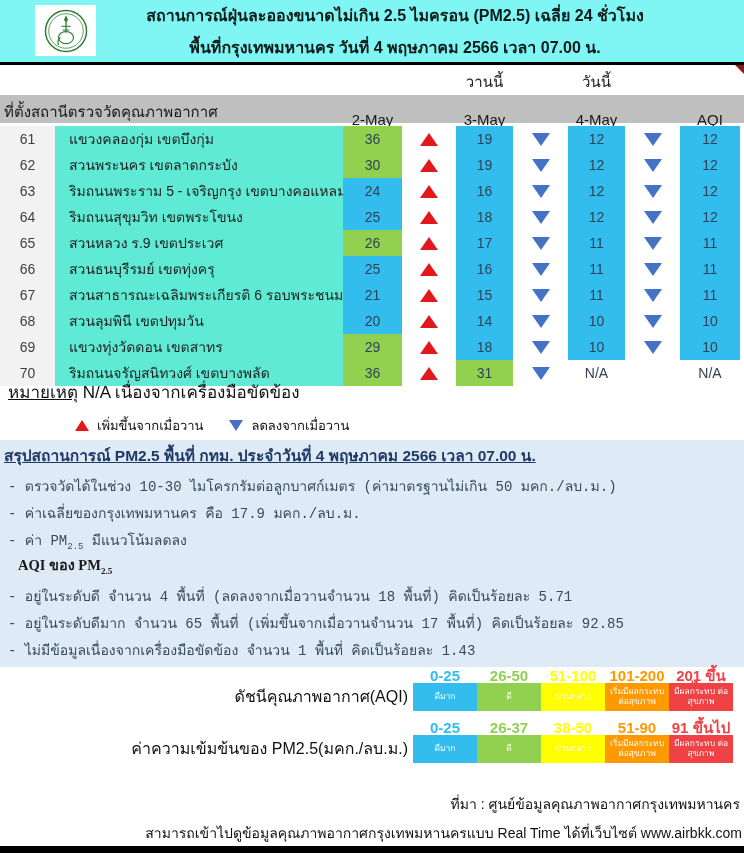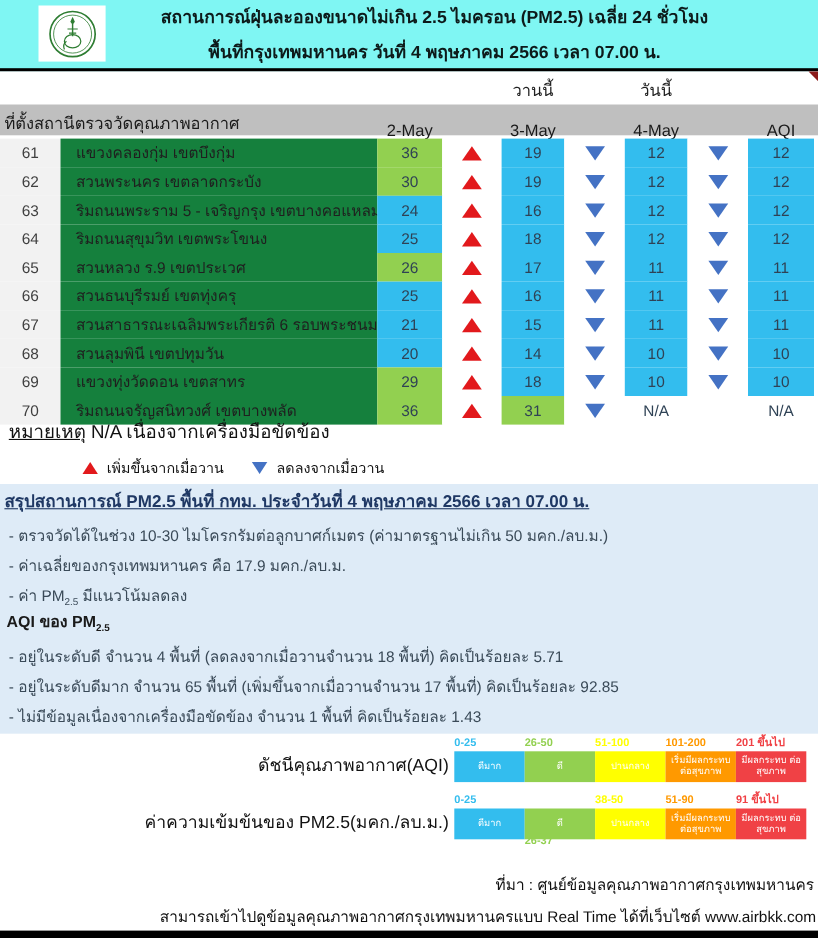--- a/index.html
+++ b/index.html
@@ -25,21 +25,21 @@
   
   .grid-cols { display:grid; grid-template-columns:55px 288px 59px 54px 57px 55px 57px 55px 60px 4px; }
   .table-header { position:absolute; left:0; top:95px; width:744px; height:28px;
     background:#BFBFBF; align-items:center; font-size:15px; color:#1a1a1a; }
   .th-station { grid-column:1 / 3; padding-left:4px; white-space:nowrap; overflow:hidden; }
   .th-center { text-align:center;margin-top:16px; }
   .rows { position:absolute; left:0; top:126px; width:744px; }
   .row { height:26px; align-items:center; }
   .cell-num { background:#F2F2F2; text-align:center; color:#3f3f3f; font-size:14px;
     height:26px; line-height:26px; }
-  .cell-name { background:#15803d; padding-left:14px; font-size:14px; color:#1f1f1f;
+  .cell-name { background:#5eead4; padding-left:14px; font-size:14px; color:#1f1f1f;
     height:26px; line-height:26px; white-space:nowrap; overflow:hidden; }
   .cell-val { text-align:center; font-size:14px; color:#2F4255; height:26px; line-height:26px; }
   .lv-good { background:#92D050; }
   .lv-verygood { background:#33BDEE; }
   .lv-na { background:transparent; }
   .cell-arrow { display:flex; justify-content:center; align-items:center; height:26px; background:#fff; }
   .tri { display:inline-block; width:0; height:0; }
   .tri-up { border-left:9px solid transparent; border-right:9px solid transparent; border-bottom:13px solid #E2191C; }
   .tri-down { border-left:9px solid transparent; border-right:9px solid transparent; border-top:13px solid #4472C4; }
   .tri-up-sm { border-left:7px solid transparent; border-right:7px solid transparent; border-bottom:11px solid #E2191C; }
@@ -47,29 +47,29 @@
   
   .notes-line { position:absolute; left:8px; top:378px; font-size:17px; color:#111; }
   .notes-label { text-decoration:underline; }
   .arrow-legend { position:absolute; left:75px; top:414px; display:flex; align-items:center;
     gap:8px; font-size:13px; color:#111; height:22px; }
   .arrow-legend .gap { width:10px; }
   
   .summary-panel { position:absolute; left:0; top:440px; width:744px; height:227px; background:#DEEBF7; }
   .s-heading { position:absolute; left:4px; top:3px; font-size:15.5px; font-weight:bold;
     color:#1F3864; text-decoration:underline; }
-  .s-bullets { position:absolute; left:8px; right:4px; font-size:14px; color:#3a4a58; }
+  .s-bullets { position:absolute; left:8px; right:4px; font-size:14px; color:#3a4a58;font-family:Liberation Mono, monospace; }
   .s-bullets > div { height:27px; line-height:27px; white-space:nowrap; overflow:hidden; }
   .bullets-top { top:34px; }
-  .s-aqi-heading { position:absolute; left:6px; top:113px; font-size:14.5px; font-weight:bold; color:#1a1a1a; }
+  .s-aqi-heading { position:absolute; left:18px; top:113px; font-size:14.5px; font-weight:bold; color:#1a1a1a;font-family:Liberation Serif, serif; }
   .bullets-aqi { top:144px; }
   sub { font-size:9px; }
   
   .legend-grid { position:absolute; left:413px; width:320px; display:grid; grid-template-columns:repeat(5,64px); }
-  .legend-ranges { height:13px; font-size:10px; font-weight:bold; line-height:13px; }
+  .legend-ranges { height:13px; font-size:15px; font-weight:bold; text-align:center; line-height:13px; }
   .legend-band { height:28px; }
   .legend-band > div { display:flex; align-items:center; justify-content:center; text-align:center;
     color:#fff; font-size:8.5px; line-height:1.15; padding:0 2px; box-sizing:border-box; }
   .legend-label { position:absolute; left:0; width:408px; text-align:right; font-size:16px;
     color:#111; height:28px; line-height:28px; }
   .lr1 { top:669px; } .lb1 { top:683px; } .ll1 { top:683px; }
   .lr2 { top:721px; } .lb2 { top:735px; } .ll2 { top:735px; }
   
   .footer-source { position:absolute; right:4px; top:793px; font-size:14px; color:#111; }
   .footer-web { position:absolute; right:2px; top:822px; font-size:14px; color:#111; }
@@ -344,21 +344,21 @@
   <div class="legend-grid legend-band lb1">
       <div style="background: rgb(51, 189, 238);">ดีมาก</div>
       <div style="background: rgb(146, 208, 80);">ดี</div>
       <div style="background: rgb(255, 255, 0);">ปานกลาง</div>
       <div style="background: rgb(255, 153, 0);">เริ่มมีผลกระทบ ต่อสุขภาพ</div>
       <div style="background: rgb(240, 65, 69);">มีผลกระทบ ต่อสุขภาพ</div>
     </div>
 
   <div class="legend-grid legend-ranges lr2">
       <div style="color: rgb(51, 189, 238);">0-25</div>
-      <div style="color: rgb(146, 208, 80); margin-top: 37px;">26-37</div>
+      <div style="color: rgb(146, 208, 80);">26-37</div>
       <div style="color: rgb(255, 255, 0);">38-50</div>
       <div style="color: rgb(255, 153, 0);">51-90</div>
       <div style="color: rgb(240, 65, 69);">91 ขึ้นไป</div>
     </div>
   <div class="legend-label ll2">ค่าความเข้มข้นของ PM2.5(มคก./ลบ.ม.)</div>
   <div class="legend-grid legend-band lb2">
       <div style="background: rgb(51, 189, 238);">ดีมาก</div>
       <div style="background: rgb(146, 208, 80);">ดี</div>
       <div style="background: rgb(255, 255, 0);">ปานกลาง</div>
       <div style="background: rgb(255, 153, 0);">เริ่มมีผลกระทบ ต่อสุขภาพ</div>

